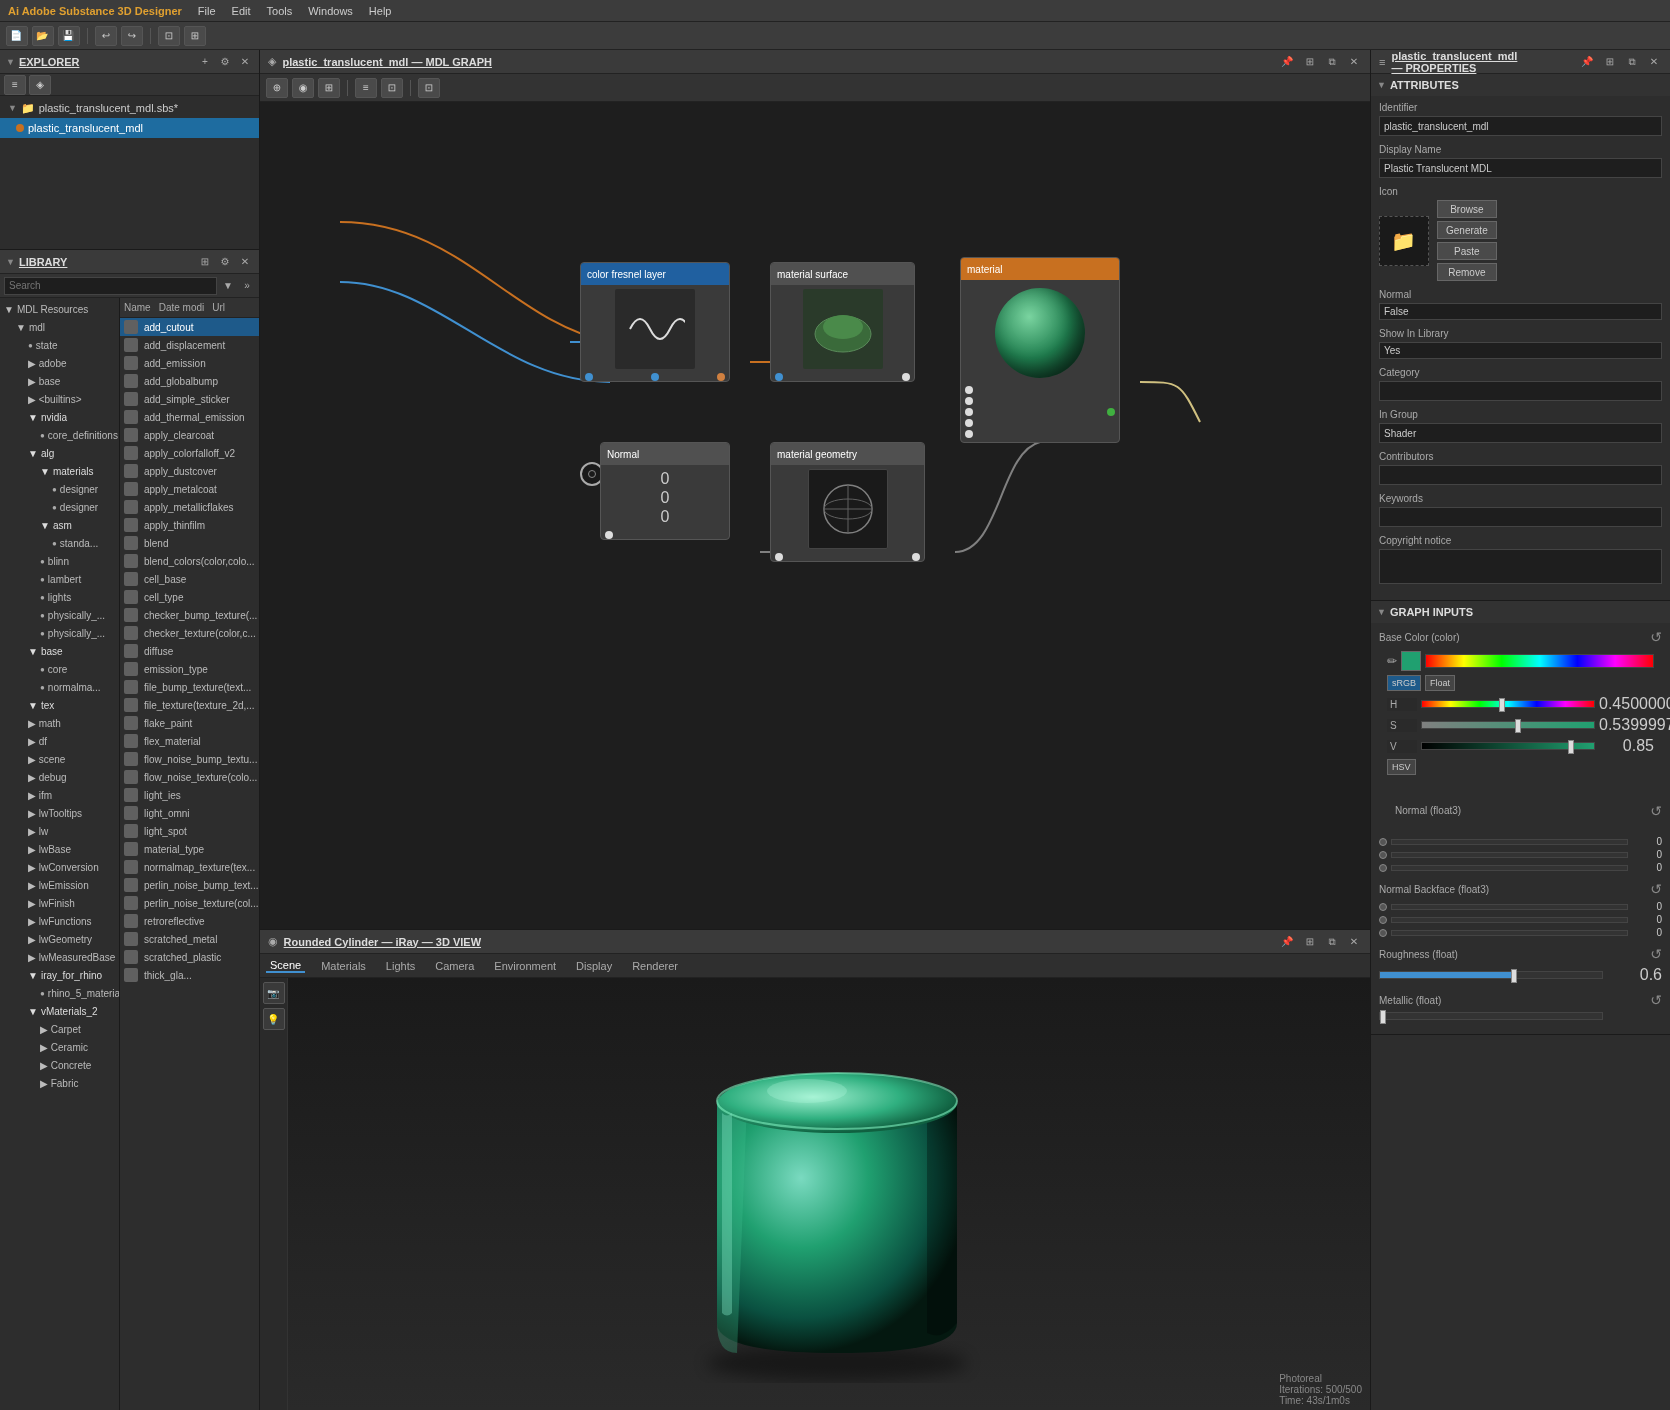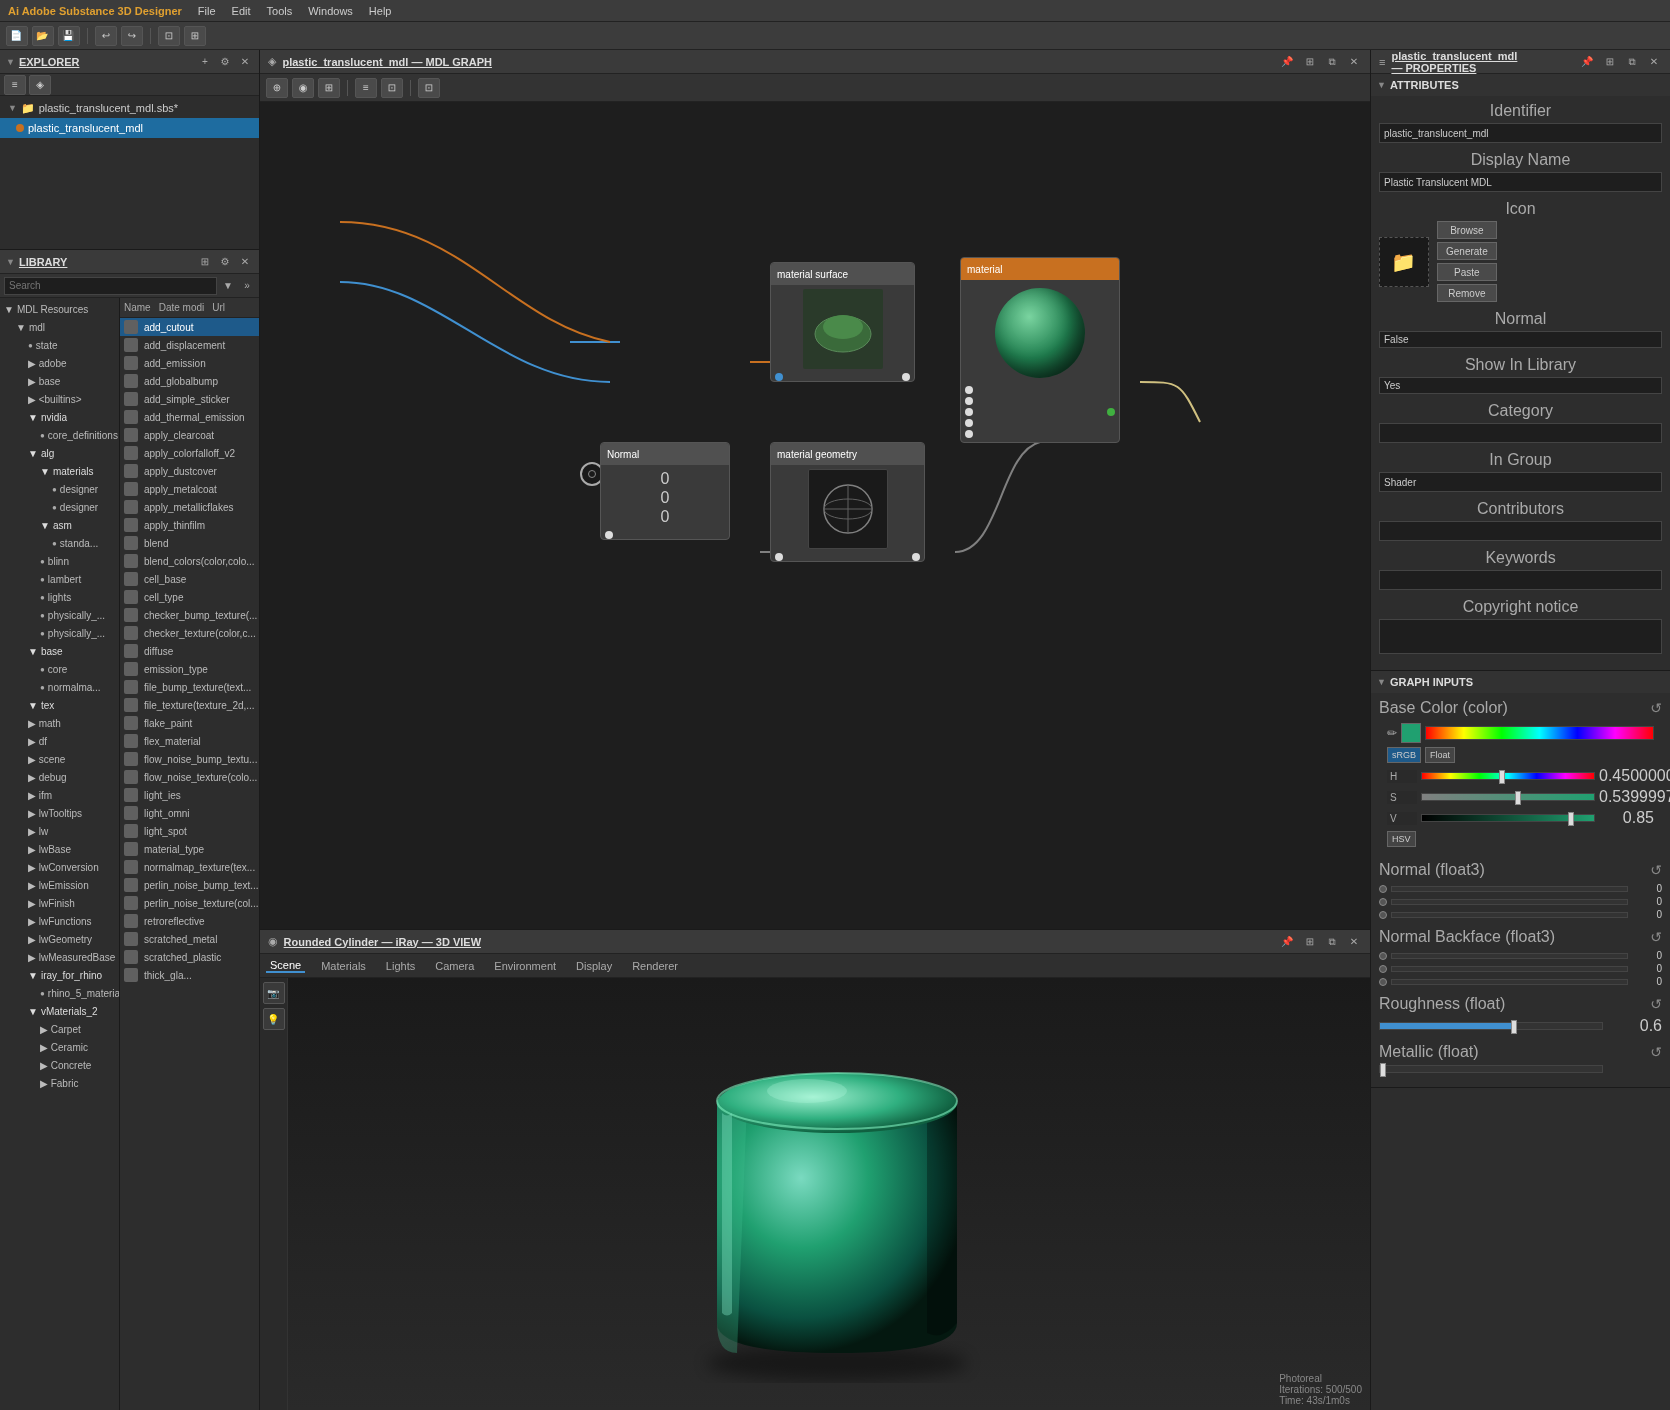--- a/index.html
+++ b/index.html
@@ -429,24 +429,23 @@
       font-weight: bold;
       color: #ddd;
     }
     .props-body {
       padding: 6px 8px;
     }
     .prop-row {
       margin-bottom: 8px;
     }
     .prop-label {
-      font-size: 16px;
+      font-size: 10px;
       color: #aaa;
       margin-bottom: 3px;
-      text-align: center;
     }
     .prop-input {
       width: 100%;
       height: 20px;
       background: #1e1e1e;
       border: 1px solid #444;
       color: #ccc;
       padding: 0 4px;
       font-size: 10px;
     }
@@ -1058,20 +1057,37 @@
 
           <path d="M 695,450 C 740,450 740,350 780,340" stroke="#808080" stroke-width="2" fill="none"></path>
 
           <path d="M 80,120 C 200,120 250,220 350,240" stroke="#c87020" stroke-width="2" fill="none"></path>
 
           <path d="M 80,180 C 180,180 240,280 350,280" stroke="#4090d0" stroke-width="2" fill="none"></path>
 
           <path d="M 880,280 C 920,280 920,280 940,320" stroke="#d0c080" stroke-width="2" fill="none"></path>
         </svg>
 
+        <div class="graph-node blue-header" style="left:320px;top:160px;width:150px;">
+          <div class="node-header">
+            <span>color fresnel layer</span>
+          </div>
+          <div class="node-body">
+            <div class="node-preview wave">
+              <svg width="60" height="60">
+                <path d="M 5,30 Q 15,10 25,30 Q 35,50 45,30 Q 55,10 65,30" stroke="#ddd" stroke-width="2" fill="none"></path>
+              </svg>
+            </div>
+          </div>
+          <div class="port-row">
+            <div class="port blue"></div>
+            <div class="port blue"></div>
+            <div class="port orange"></div>
+          </div>
+        </div>
 
         <div class="graph-node gray-header" style="left:510px;top:160px;width:145px;">
           <div class="node-header">
             <span>material surface</span>
           </div>
           <div class="node-body">
             <div class="node-preview surface">
               <svg width="70" height="60">
                 <ellipse cx="35" cy="35" rx="28" ry="18" fill="#3a6a3a" stroke="#5a8a5a" stroke-width="1"></ellipse>
                 <ellipse cx="35" cy="28" rx="20" ry="12" fill="#4a8a4a"></ellipse>
@@ -1351,21 +1367,21 @@
             </div>
 
             <div style="margin-top:4px;">
               <button class="mode-btn">HSV</button>
             </div>
           </div>
         </div>
 
         <div class="prop-row">
           <div style="display:flex;align-items:center;justify-content:space-between;margin-bottom:4px;">
-            <span class="prop-label" style="margin:0;">Normal (float3)</span>
+            <span class="prop-label" style="margin:16px;">Normal (float3)</span>
             <span style="font-size:14px;color:#888;cursor:pointer;">↺</span>
           </div>
           <div class="float3-row">
             <div class="circle-dot"></div>
             <div class="float3-slider"></div>
             <span class="float3-value">0</span>
           </div>
           <div class="float3-row">
             <div class="circle-dot"></div>
             <div class="float3-slider"></div>

